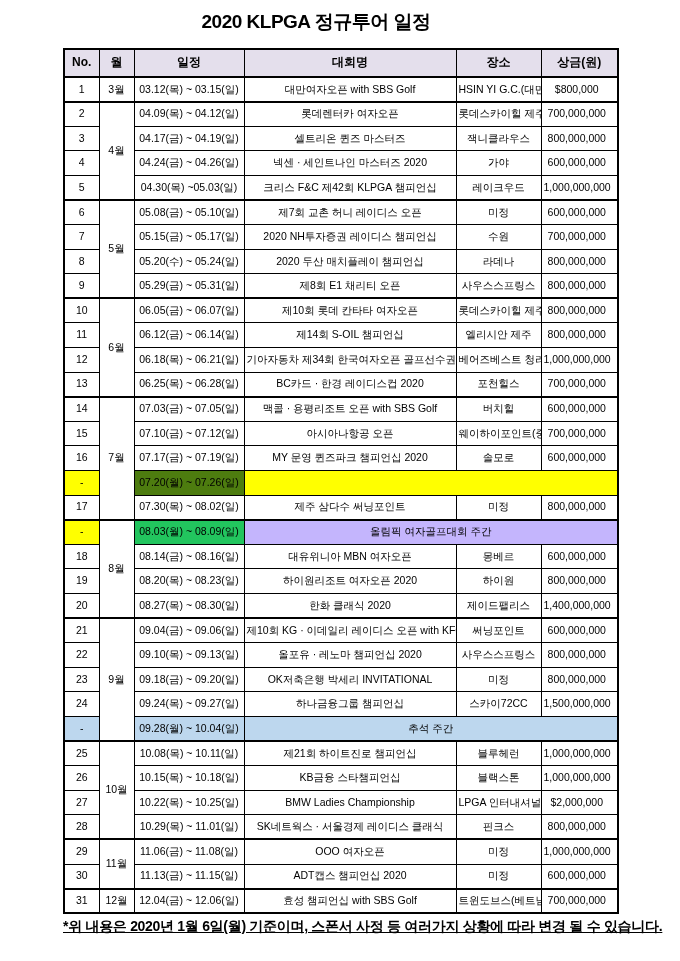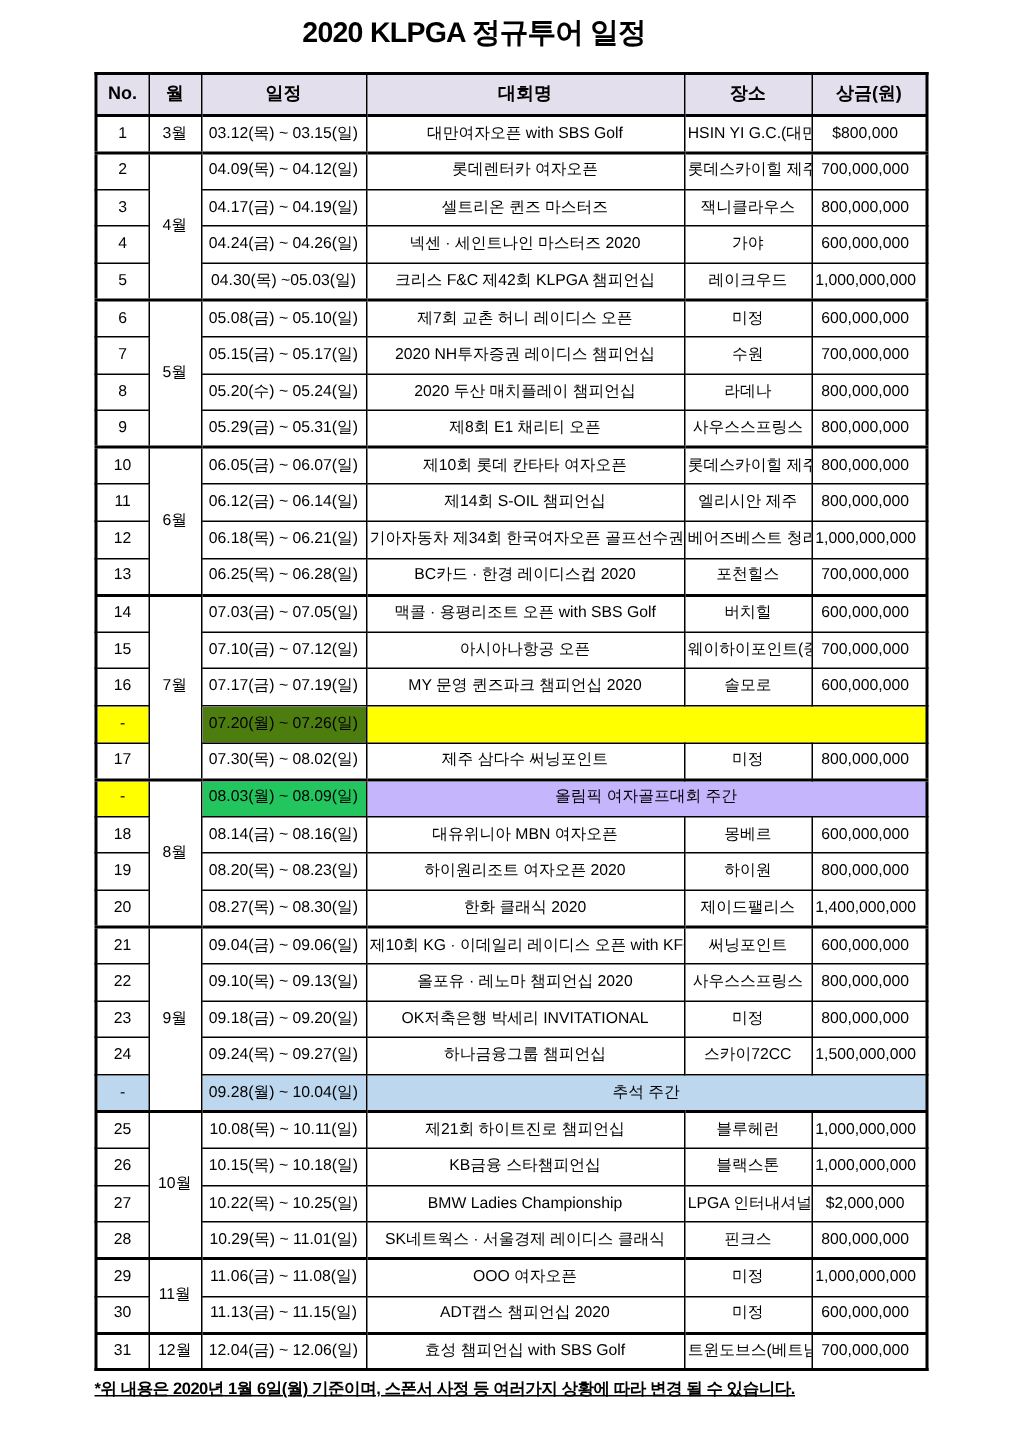--- a/index.html
+++ b/index.html
@@ -24,21 +24,21 @@
   }
   .schedule thead th{
     background:var(--header-bg,#E4DFEC);
     height:26px;font-weight:bold;font-size:12px;
   }
   .schedule tbody tr{height:24.6px;}
   .schedule td.c-prize{text-align:center;padding-right:7px;}
   .schedule tr.group-start td{border-top:2px solid #000;}
   .footnote{
     position:absolute;left:63px;top:918px;width:554px;
-    font-size:11px;font-weight:bold;text-decoration:underline;
+    font-size:14px;font-weight:bold;text-decoration:underline;
     letter-spacing:-0.3px;white-space:nowrap;
   }
 </style>
 </head>
 <body>
 
 <div class="title">2020 KLPGA 정규투어 일정</div>
 
 <table class="schedule">
   <colgroup>

